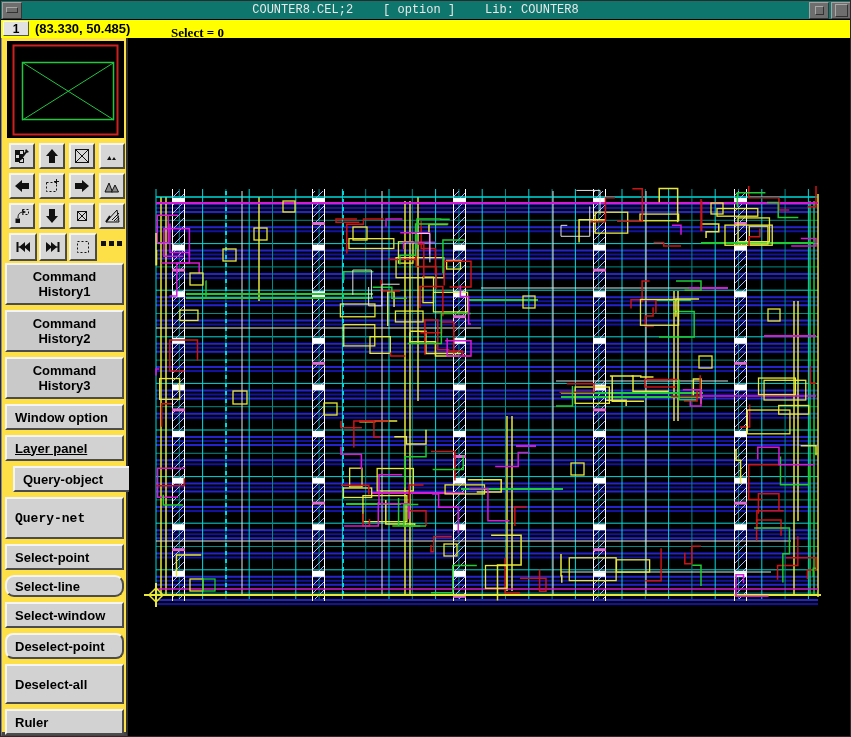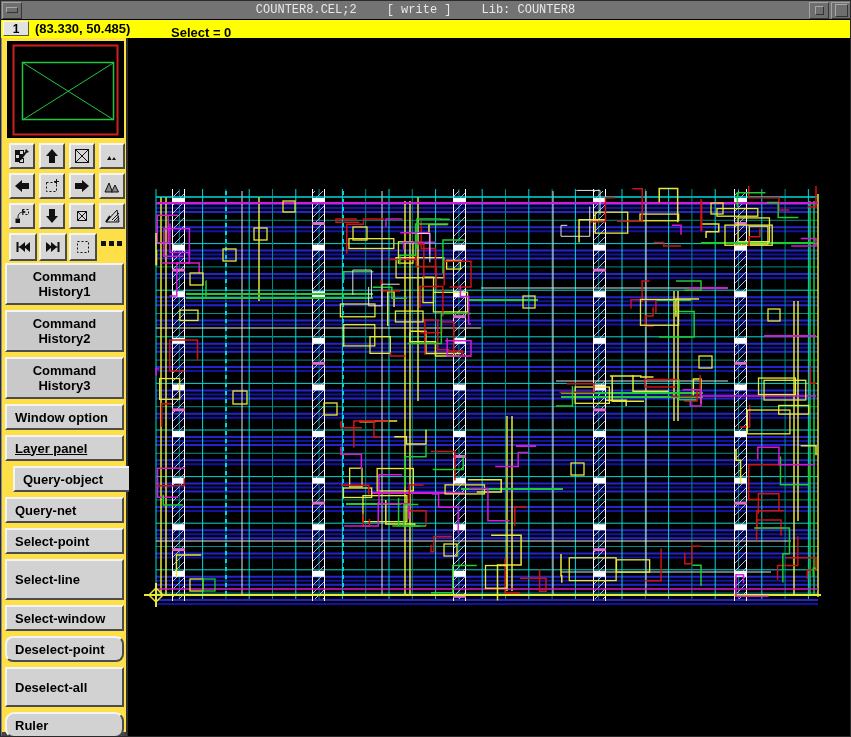--- a/index.html
+++ b/index.html
@@ -1,19 +1,19 @@
 <!DOCTYPE html>
 <html><head>
 <meta charset="utf-8">
 <style>
   html,body{margin:0;padding:0;background:#1a1a1a;}
   .window{position:relative;width:851px;height:737px;background:#000;overflow:hidden;
           font-family:"Liberation Sans",sans-serif;border:1px solid #2a2a2a;box-sizing:border-box;}
   
-  .titlebar{position:absolute;left:0;top:0;width:851px;height:19px;background:#737373;
+  .titlebar{position:absolute;left:0;top:0;width:851px;height:19px;background:#0f766e;
             display:flex;align-items:center;border-bottom:1px solid #000;box-sizing:border-box;}
   .tbtn{width:20px;height:17px;margin:1px;background:#6e6e6e;
         border-top:1px solid #a2a2a2;border-left:1px solid #a2a2a2;
         border-bottom:1px solid #363636;border-right:1px solid #363636;
         display:flex;align-items:center;justify-content:center;flex:0 0 auto;box-sizing:border-box;}
   .tbtn .dash{width:10px;height:4px;background:#6e6e6e;
         border-top:1px solid #a8a8a8;border-left:1px solid #a8a8a8;
         border-bottom:1px solid #333;border-right:1px solid #333;}
   .tbtn .minisq{width:7px;height:7px;background:#6e6e6e;
         border-top:1px solid #a8a8a8;border-left:1px solid #a8a8a8;
@@ -25,21 +25,21 @@
                color:#e8e8e8;font-family:"Liberation Mono","DejaVu Sans Mono",monospace;
                font-size:12px;white-space:nowrap;}
   
   .statusbar{position:absolute;left:0;top:19px;width:851px;height:18px;background:#ffff00;
              font-weight:bold;font-size:13px;color:#000;}
   .wsbox{position:absolute;left:2px;top:1px;width:26px;height:15px;background:#e2e2e2;
          border-top:1px solid #fff;border-left:1px solid #fff;
          border-bottom:1px solid #555;border-right:1px solid #555;
          text-align:center;line-height:15px;font-size:12px;box-sizing:border-box;}
   .coords{position:absolute;left:34px;top:1px;line-height:16px;}
-  .selcount{position:absolute;left:170px;top:5px;line-height:16px;}
+  .selcount{position:absolute;left:170px;top:5px;line-height:16px;font-family:Liberation Serif, serif;}
   
   .sidebar{position:absolute;left:0;top:37px;width:127px;height:700px;background:#fde047;
            border-left:1px solid #8a8a8a;border-right:2px solid #2e2e2e;
            border-bottom:6px solid #454545;box-sizing:border-box;}
   .overview{position:absolute;left:5px;top:3px;width:117px;height:97px;background:#000;}
   .overview svg{display:block;}
   .icon-grid{position:absolute;left:0;top:103px;width:127px;height:122px;}
   .icbtn{position:absolute;width:26px;height:26px;background:#d6d6d6;
          border-top:2px solid #f4f4f4;border-left:2px solid #f4f4f4;
          border-bottom:2px solid #4c4c4c;border-right:2px solid #4c4c4c;
@@ -64,21 +64,21 @@
 <body>
 
 <div class="window">
 
   <div class="titlebar">
     <div class="tbtn">
       <span class="dash"></span>
     </div>
     <div class="title-group">
       <span>COUNTER8.CEL;2</span>
-      <span>[ write ]</span>
+      <span>[ option ]</span>
       <span>Lib: COUNTER8</span>
     </div>
     <div class="tbtn">
       <span class="minisq"></span>
     </div>
     <div class="tbtn">
       <span class="maxsq"></span>
     </div>
   </div>
 
@@ -202,27 +202,27 @@
     <div class="cmd-list" id="cmd-list">
         <button class="cmdbtn tall" style="height: 42px;">Command
 History1</button>
         <button class="cmdbtn tall" style="height: 42px;">Command
 History2</button>
         <button class="cmdbtn tall" style="height: 42px;">Command
 History3</button>
         <button class="cmdbtn" style="height: 26px;">Window option</button>
         <button class="cmdbtn" style="height: 26px; text-decoration: underline;">Layer panel</button>
         <button class="cmdbtn" style="height: 26px; margin-left: 8px;">Query-object</button>
-        <button class="cmdbtn" style="height: 26px;">Query-net</button>
+        <button class="cmdbtn" style="height: 42px; font-family: Liberation Mono, monospace;">Query-net</button>
         <button class="cmdbtn" style="height: 26px;">Select-point</button>
-        <button class="cmdbtn" style="height: 41px;">Select-line</button>
+        <button class="cmdbtn" style="height: 22px; border-radius: 9px;">Select-line</button>
         <button class="cmdbtn" style="height: 26px;">Select-window</button>
         <button class="cmdbtn" style="height: 26px; border-radius: 8px;">Deselect-point</button>
         <button class="cmdbtn" style="height: 40px;">Deselect-all</button>
-        <button class="cmdbtn" style="height: 26px; border-radius: 9px;">Ruler</button>
+        <button class="cmdbtn" style="height: 26px;">Ruler</button>
       </div>
   </div>
 
   <svg id="layout-svg" width="723" height="700" viewBox="128 37 723 700">
       <rect x="128" y="37" width="723" height="700" fill="#000"></rect>
       <defs>
         <pattern id="hatch" width="8" height="8" patternUnits="userSpaceOnUse">
           <path d="M0 8L8 0" stroke="#aab6ff" stroke-width="1" fill="none"></path>
         </pattern>
       </defs>

